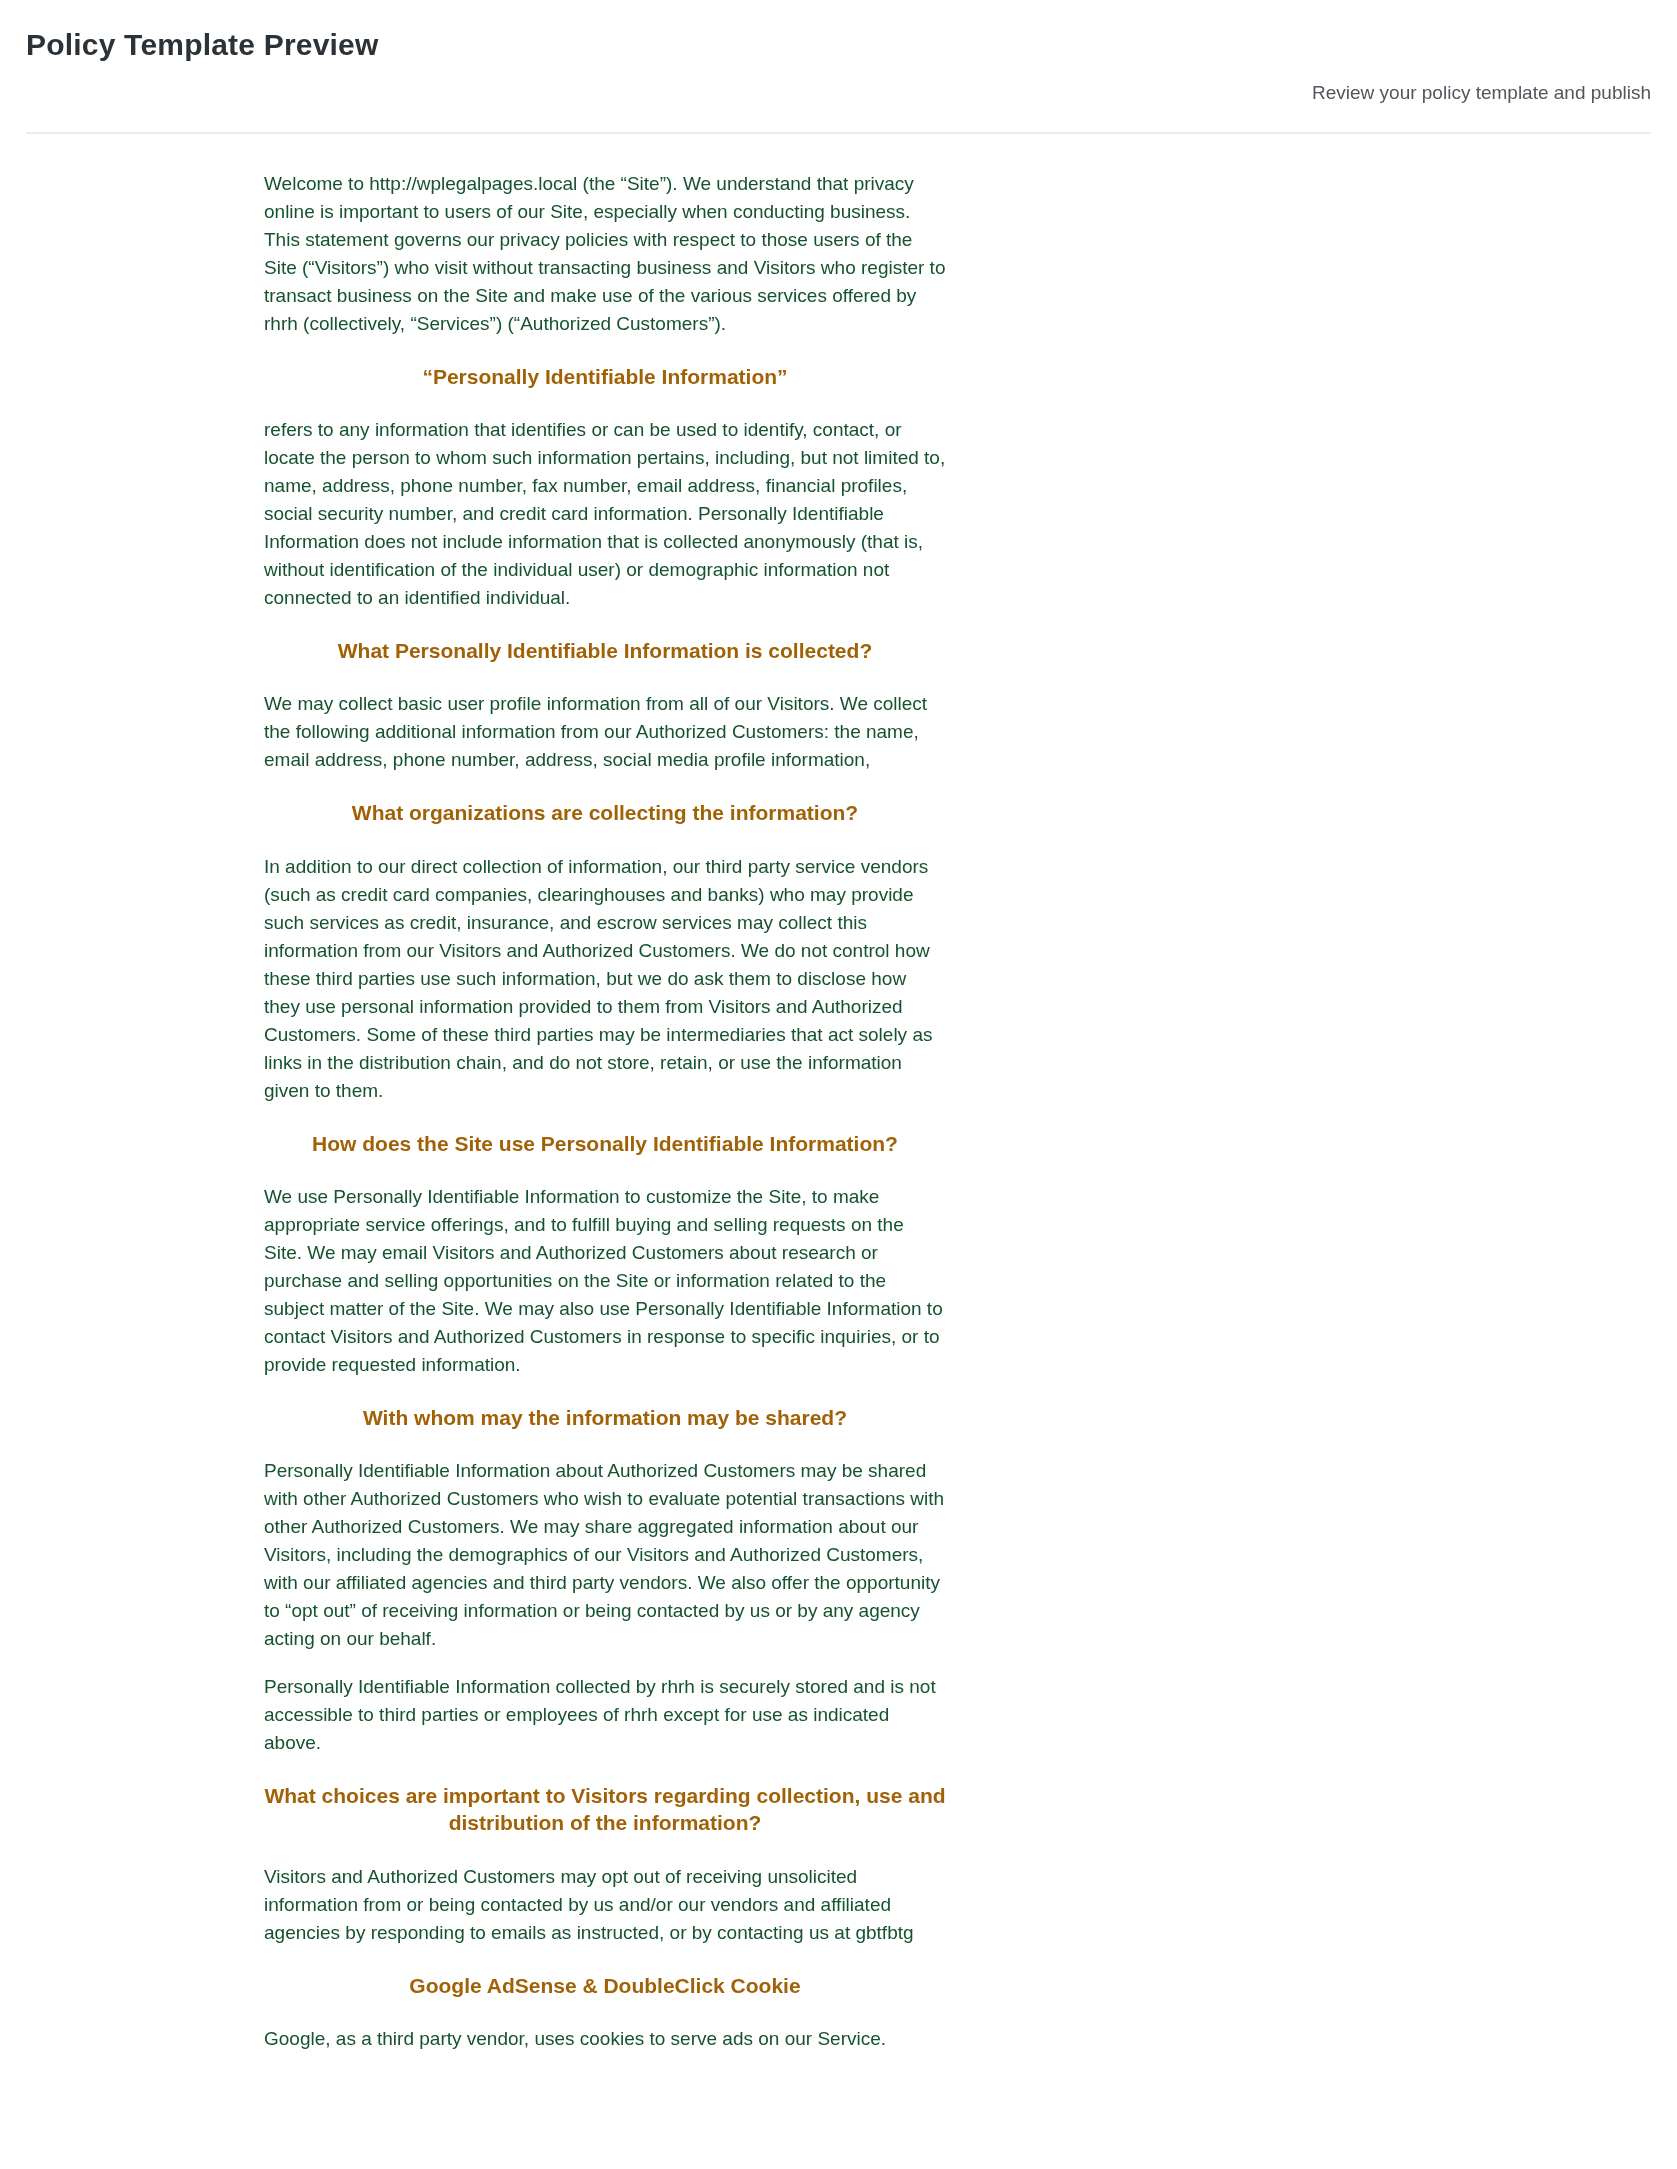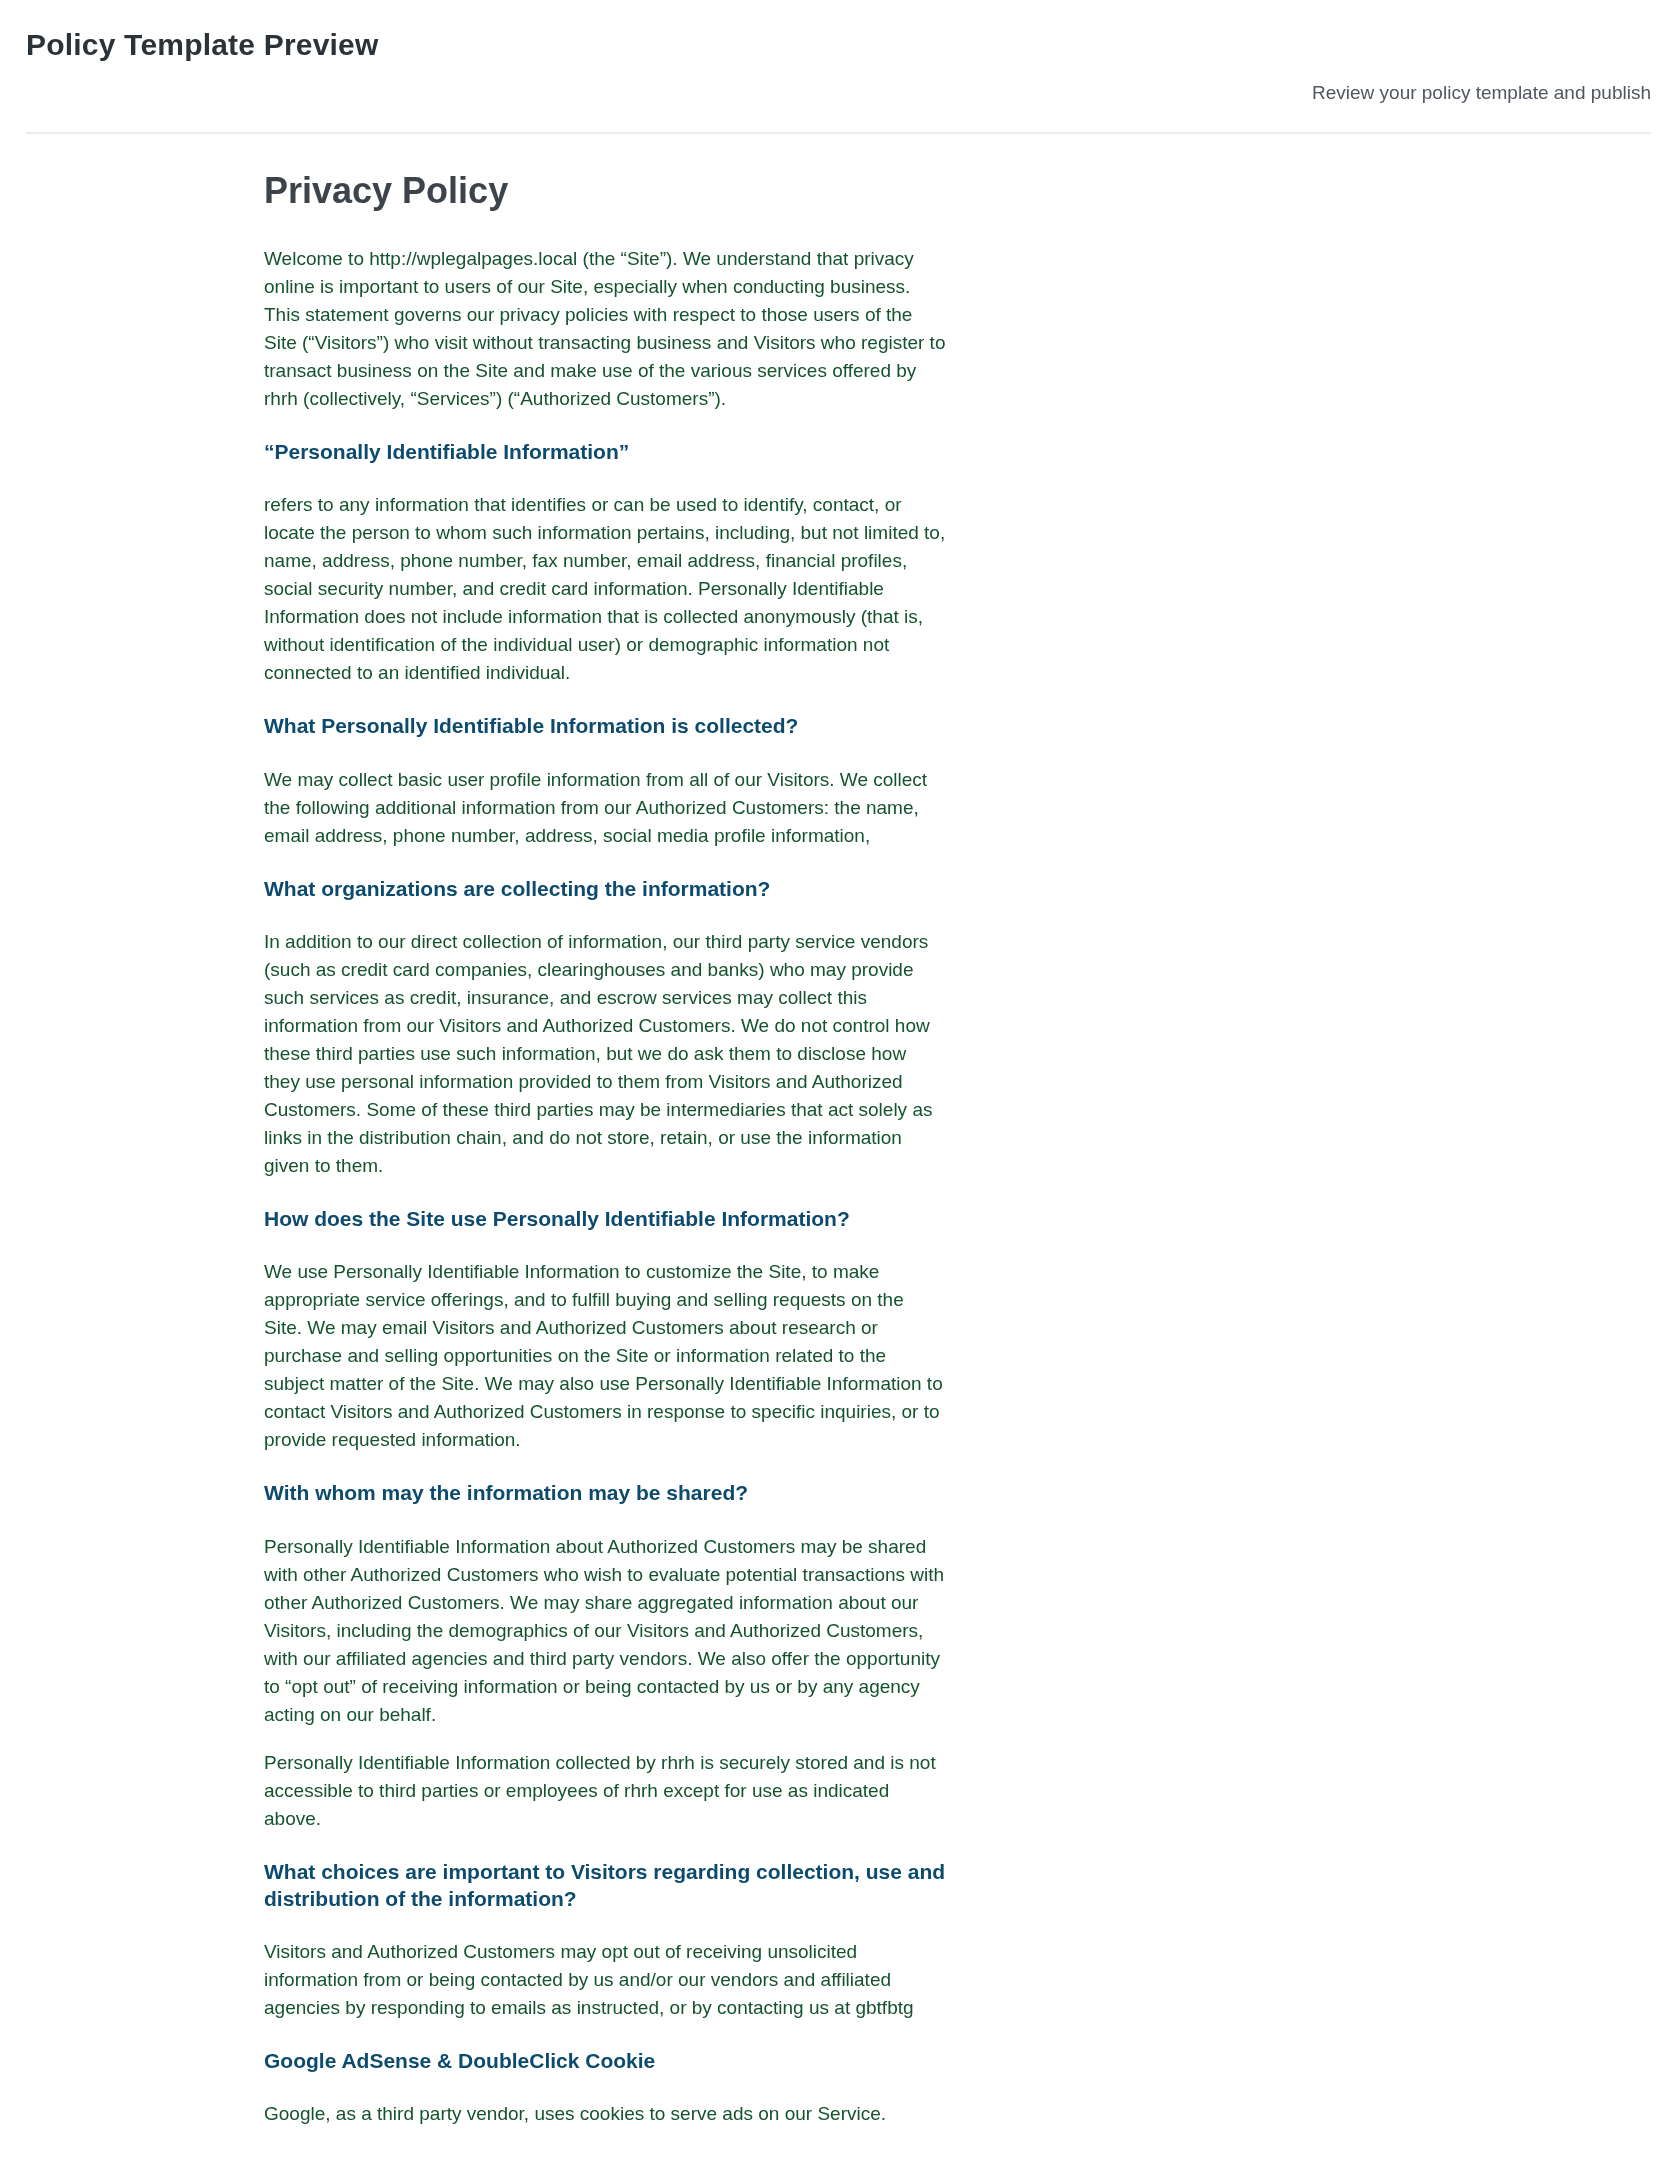--- a/index.html
+++ b/index.html
@@ -45,43 +45,43 @@
   .doc-title {
     font-size: 36px;
     font-weight: 700;
     color: #3c434a;
     line-height: 1.15;
     margin-bottom: 34px;
   }
   .doc-section h2 {
     font-size: 21px;
     font-weight: 700;
-    color: #0c4a6e;
+    color: #a16207;
     line-height: 1.3;
     margin: 25px 0 26px 0;
+    text-align: center;
   }
   .doc-section p {
     font-size: 19px;
     font-weight: 400;
     color: #14532d;
     line-height: 28px;
     margin: 0 0 20px 0;
   }
 </style>
 </head>
 <body>
 
 <header class="page-header">
   <h1 class="page-title">Policy Template Preview</h1>
   <div class="page-subtitle">Review your policy template and publish</div>
   <hr class="header-divider">
 </header>
 
 <main class="document">
-  <h1 class="doc-title">Privacy Policy</h1>
   <div id="sections-root">
       <section class="doc-section">
         <p>Welcome to http://wplegalpages.local (the “Site”). We understand that privacy online is important to users of our Site, especially when conducting business. This statement governs our privacy policies with respect to those users of the Site (“Visitors”) who visit without transacting business and Visitors who register to transact business on the Site and make use of the various services offered by rhrh (collectively, “Services”) (“Authorized Customers”).</p>
       </section>
       <section class="doc-section">
         <h2>“Personally Identifiable Information”</h2>
         <p>refers to any information that identifies or can be used to identify, contact, or locate the person to whom such information pertains, including, but not limited to, name, address, phone number, fax number, email address, financial profiles, social security number, and credit card information. Personally Identifiable Information does not include information that is collected anonymously (that is, without identification of the individual user) or demographic information not connected to an identified individual.</p>
       </section>
       <section class="doc-section">
         <h2>What Personally Identifiable Information is collected?</h2>

